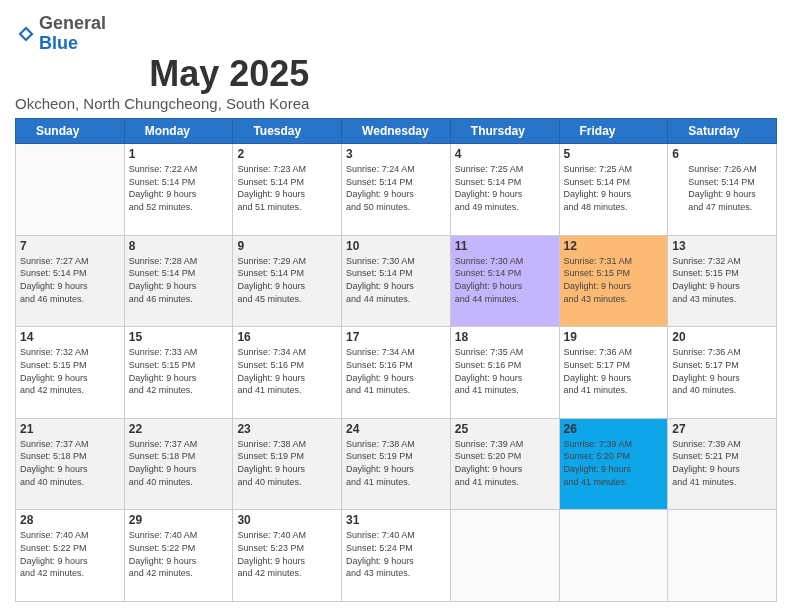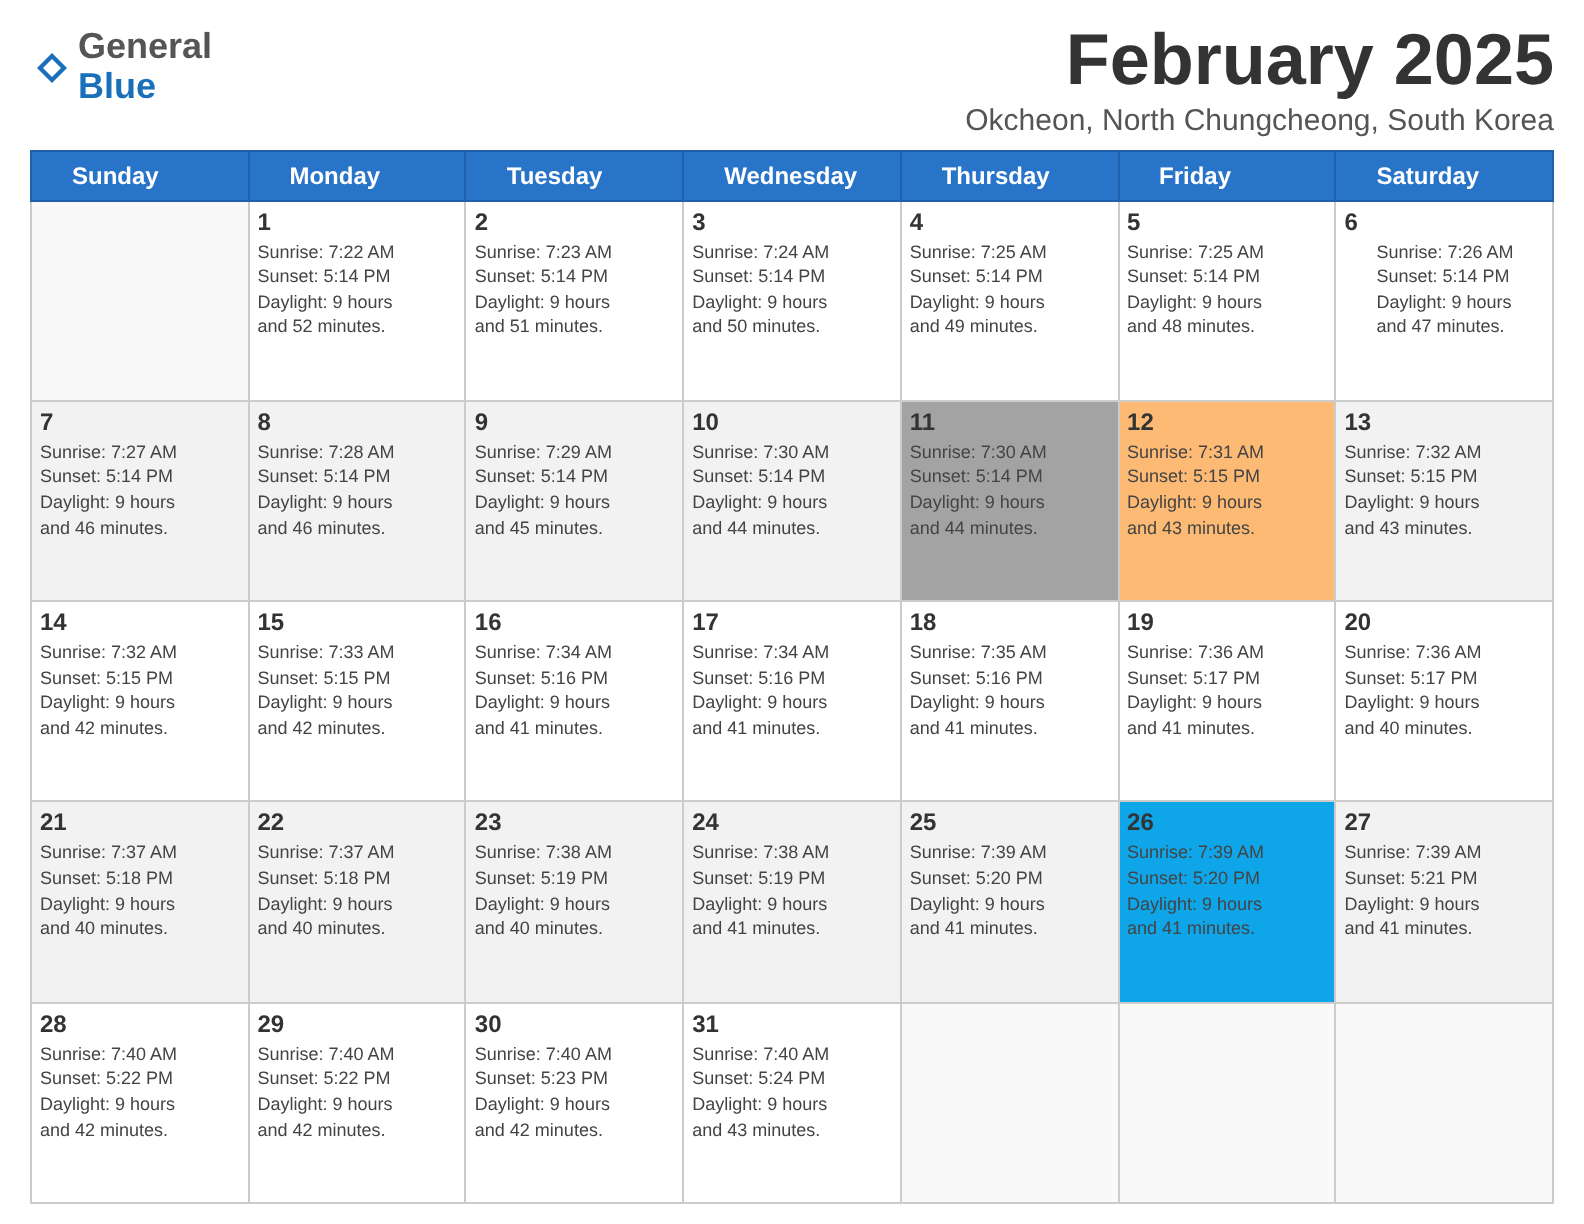--- a/index.html
+++ b/index.html
@@ -15,20 +15,21 @@
       height: 612px;
       padding: 10px 15px;
       display: flex;
       flex-direction: column;
     }
     .header {
       display: flex;
       align-items: flex-start;
       justify-content: space-between;
       margin-bottom: 6px;
+      flex-direction: column;
     }
     .logo {
       display: flex;
       align-items: center;
       margin-top: 4px;
     }
     .logo-text {
       font-size: 18px;
       font-weight: bold;
       line-height: 1.1;
@@ -103,21 +104,21 @@
       <svg class="logo-icon" viewBox="0 0 24 24">
         <polygon points="12,2 22,12 12,22 2,12" fill="#1a6fba"></polygon>
         <polygon points="12,6 18,12 12,18 6,12" fill="#fff"></polygon>
       </svg>
       <div style="margin-left:4px;">
         <span class="logo-text logo-general">General</span><br>
         <span class="logo-text logo-blue">Blue</span>
       </div>
     </div>
     <div class="title-block">
-      <div class="month-title">February 2025</div>
+      <div class="month-title">May 2025</div>
       <div class="location">Okcheon, North Chungcheong, South Korea</div>
     </div>
   </div>
 
   <table class="calendar">
     <thead>
       <tr>
       <th>Sunday</th>
           <th>Monday</th>
           <th>Tuesday</th>
@@ -195,21 +196,21 @@
 Daylight: 9 hours
 and 45 minutes.</div>
           </td>
           <td style="background-color: rgb(242, 242, 242);">
             <span class="day-num">10</span>
             <div class="day-info" style="white-space: pre-line;">Sunrise: 7:30 AM
 Sunset: 5:14 PM
 Daylight: 9 hours
 and 44 minutes.</div>
           </td>
-          <td style="background-color: #a3a3a3;">
+          <td style="background-color: #c4b5fd;">
             <span class="day-num">11</span>
             <div class="day-info" style="white-space: pre-line;">Sunrise: 7:30 AM
 Sunset: 5:14 PM
 Daylight: 9 hours
 and 44 minutes.</div>
           </td>
           <td style="background-color: #fdba74;">
             <span class="day-num">12</span>
             <div class="day-info" style="white-space: pre-line;">Sunrise: 7:31 AM
 Sunset: 5:15 PM

